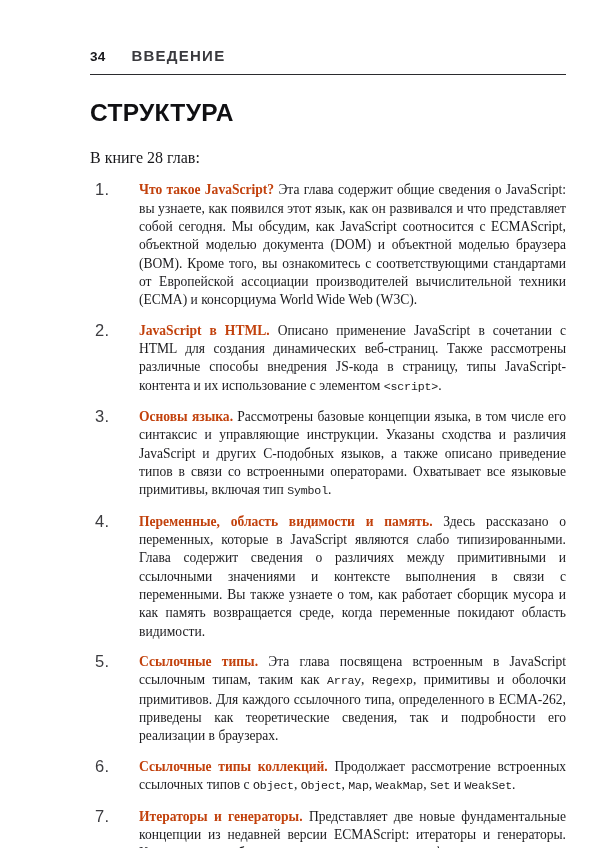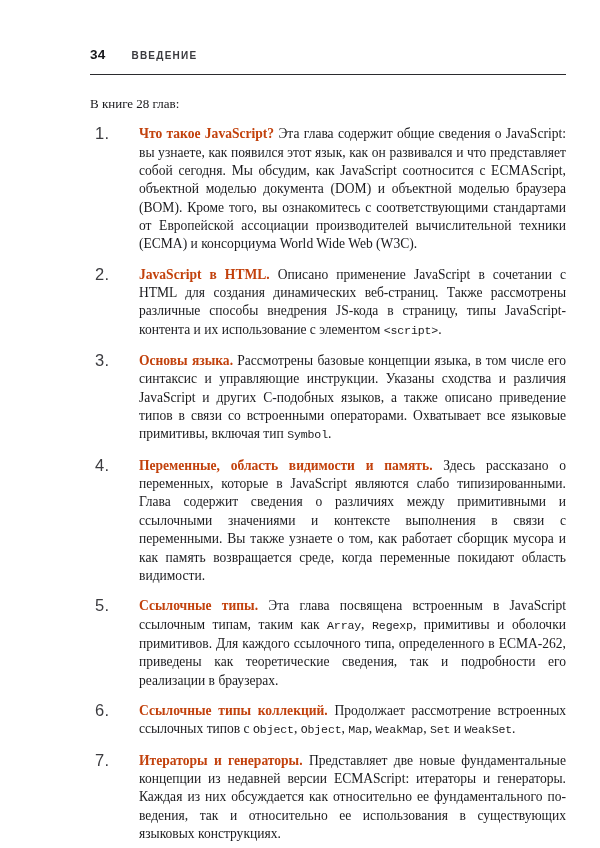--- a/index.html
+++ b/index.html
@@ -34,21 +34,21 @@
   .runhead-folio {
     font-family: "Liberation Sans", "DejaVu Sans", sans-serif;
     font-weight: bold;
     font-size: 13.5px;
     letter-spacing: 0.2px;
     color: #17171a;
   }
   .runhead-title {
     font-family: "Liberation Sans", "DejaVu Sans", sans-serif;
     font-weight: bold;
-    font-size: 10px;
+    font-size: 15px;
     letter-spacing: 1.25px;
     color: #3a3a3e;
     margin-left: 26px;
     text-transform: uppercase;
   }
   .rule {
     margin-top: 7px;
     border: 0;
     border-top: 1.1px solid #2b2b2e;
     width: 476px;
@@ -60,21 +60,21 @@
     font-weight: bold;
     font-size: 24.5px;
     letter-spacing: 0.3px;
     color: #101013;
     margin: 25px 0 0 0;
     line-height: 1.1;
   }
 
   
   .intro {
-    font-size: 13px;
+    font-size: 16px;
     line-height: 1.33;
     margin: 20px 0 0 0;
     color: #17171a;
   }
 
   
   .chapters {
     margin: 0;
     padding: 0;
     list-style: none;
@@ -118,20 +118,21 @@
 <body>
 
 <div class="page">
 
   <div class="runhead">
     <span class="runhead-folio">34</span>
     <span class="runhead-title">ВВЕДЕНИЕ</span>
   </div>
   <hr class="rule">
 
+  <h1 class="section-title">СТРУКТУРА</h1>
 
   <p class="intro">В книге 28 глав:</p>
 
   <ol class="chapters">
 
     <li class="chapter">
       <span class="chapter-num">1.</span>
       <span class="chapter-title">Что такое JavaScript?</span><span> Эта глава содержит общие сведения о JavaScript: вы узнаете, как появился этот язык, как он развивался и что представляет собой сегодня. Мы обсудим, как JavaScript соотносится с ECMAScript, объектной моделью документа (DOM) и объектной моделью браузера (BOM). Кроме того, вы ознакомитесь с соответствующими стандартами от Европейской ас­социации производителей вычислительной техники (ECMA) и консорциума World Wide Web (W3C).</span>
     </li>
 

